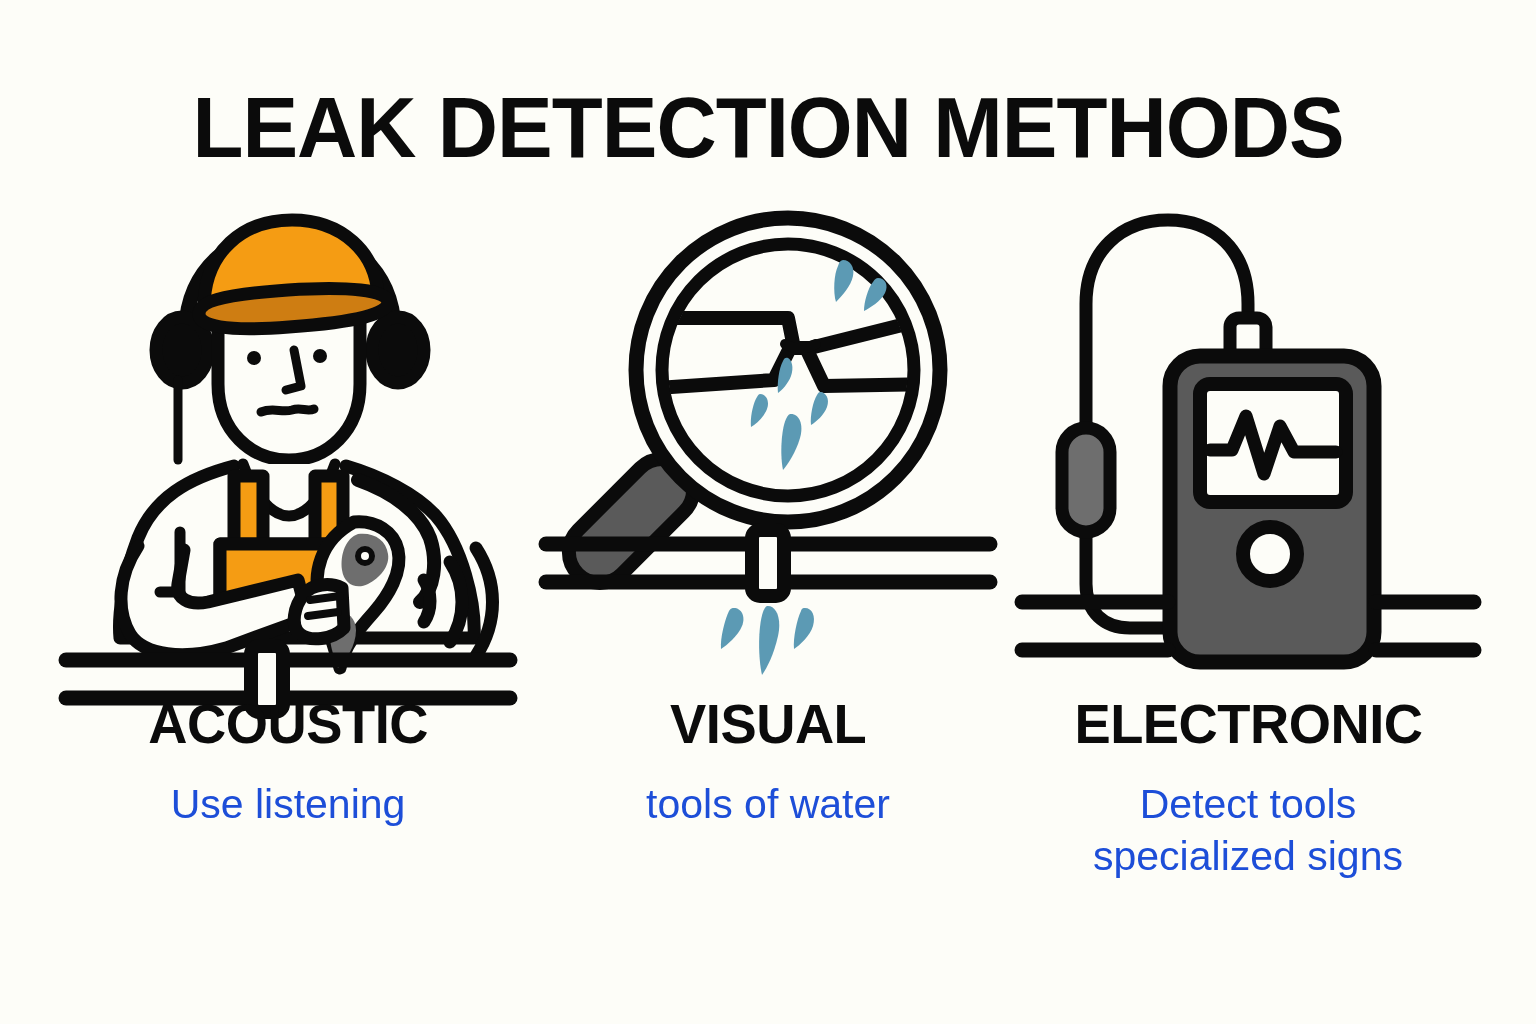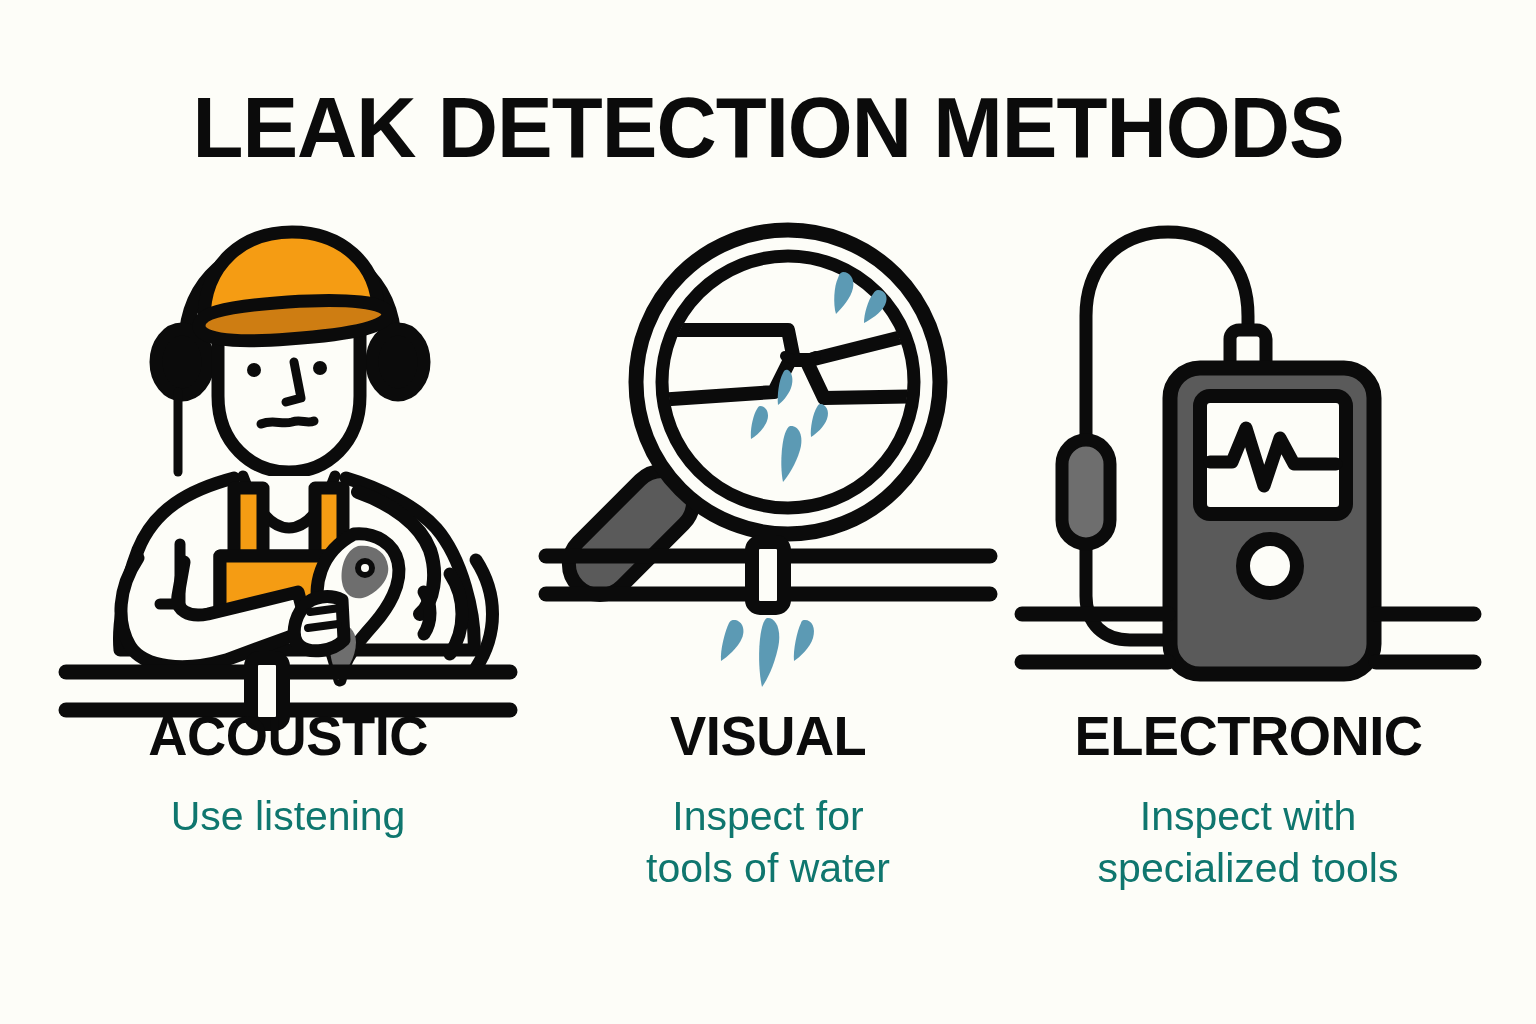--- a/index.html
+++ b/index.html
@@ -29,21 +29,21 @@
     font-family: "Liberation Sans", sans-serif;
     font-weight: bold;
     font-size: 86px;
     letter-spacing: -1px;
     color: #0B0B0B;
     transform: scaleX(0.97);
     white-space: nowrap;
   }
   .columns {
     position: absolute;
-    top: 210px;
+    top: 198px;
     left: 0;
     width: 1536px;
     height: 740px;
     display: flex;
     flex-direction: row;
     align-items: flex-start;
     justify-content: space-between;
     padding: 0 58px;
     box-sizing: border-box;
   }
@@ -75,21 +75,21 @@
     line-height: 1.0;
     transform: scaleX(0.97);
     white-space: nowrap;
   }
   .caption {
     margin-top: 26px;
     font-family: "Liberation Sans", sans-serif;
     font-weight: normal;
     font-size: 41px;
     line-height: 1.28;
-    color: #0f766e;
+    color: #1d4ed8;
     text-align: center;
     max-width: 450px;
   }
   .caption .line { display: block; white-space: nowrap; }
 </style>
 </head>
 <body>
 
 <div class="poster">
 
@@ -218,21 +218,20 @@
             <path d="M267 410 C274 410 278 418 275 428 C272 438 262 447 256 451
                      C255 440 259 421 263 413 C264 410 265 410 267 410 Z"></path>
             <path d="M230 408 C238 408 244 420 240 438 C236 456 229 470 224 477
                      C220 460 220 428 225 414 C227 409 228 408 230 408 Z"></path>
           </g>
         </svg>
       </div>
 
       <div class="heading">VISUAL</div>
       <div class="caption">
-        <span class="line">Inspect for</span>
         <span class="line">tools of water</span>
       </div>
     </div>
 
     <div class="col">
       <div class="art">
         <svg viewBox="0 0 460 490" xmlns="http://www.w3.org/2000/svg">
           <g fill="none" stroke="#0B0B0B" stroke-linecap="round" stroke-linejoin="round">
 
             <path d="M68 288 L68 106 C68 52 104 22 150 22 C196 22 230 52 230 106 L230 136" stroke-width="13"></path>
@@ -256,19 +255,19 @@
             <line x1="4" y1="404" x2="150" y2="404"></line>
             <line x1="358" y1="404" x2="456" y2="404"></line>
             <line x1="4" y1="452" x2="150" y2="452"></line>
             <line x1="358" y1="452" x2="456" y2="452"></line>
           </g>
         </svg>
       </div>
 
       <div class="heading">ELECTRONIC</div>
       <div class="caption">
-        <span class="line">Inspect with</span>
-        <span class="line">specialized tools</span>
+        <span class="line">Detect tools</span>
+        <span class="line">specialized signs</span>
       </div>
     </div>
 
   </div>
 </div>
 
 </body></html>

